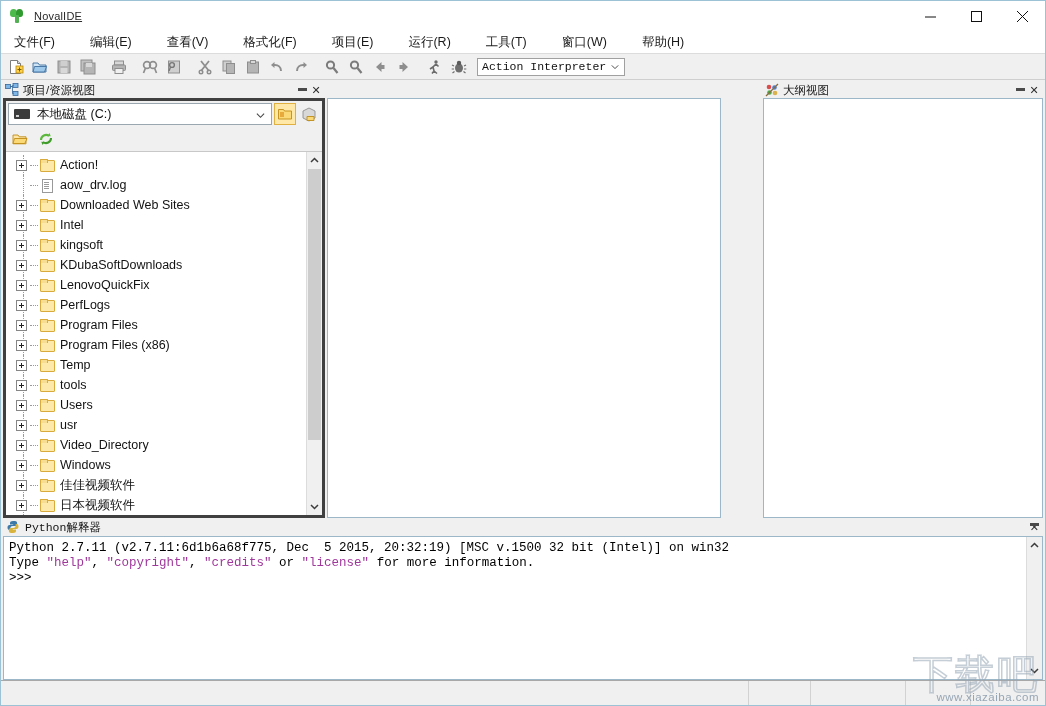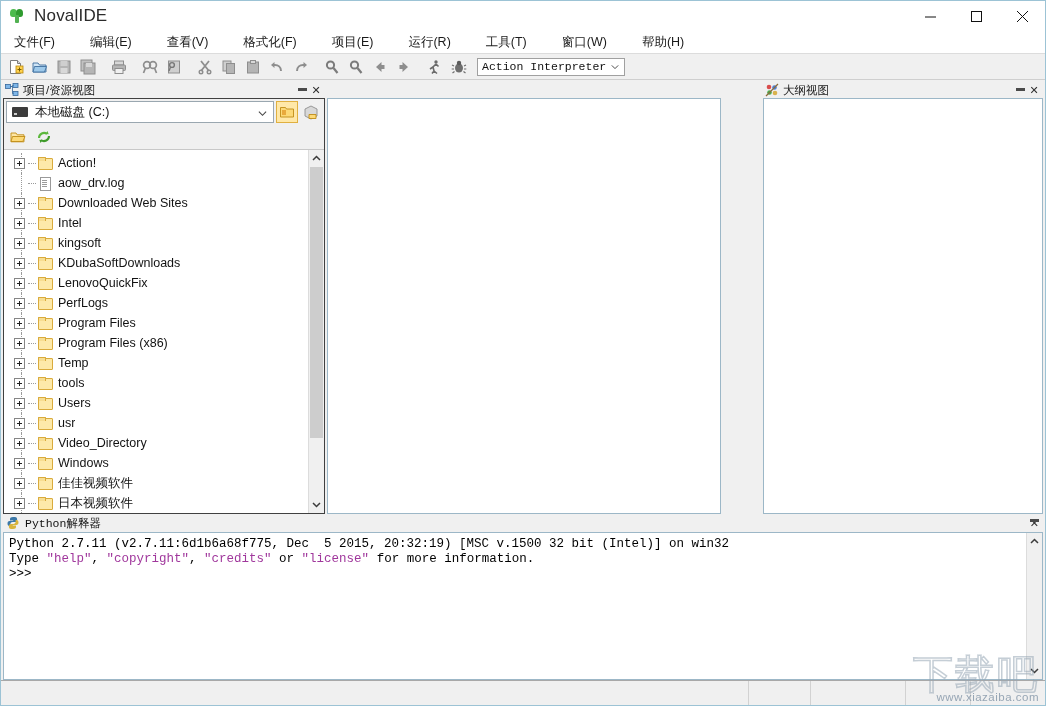--- a/index.html
+++ b/index.html
@@ -32,21 +32,21 @@
     position: absolute; width: 7px; height: 8px; border-radius: 50% 50% 40% 40%;
     background: #3fae3f; top: 1px;
   }
   .title-icon .leaf-l { left: 0px; background: #4cbb4c; }
   .title-icon .leaf-r { left: 6px; background: #2f9b2f; }
   .title-icon .stem {
     position: absolute; left: 5px; top: 7px; width: 4px; height: 8px;
     background: #52b152; border-radius: 1px;
   }
   .title-text {
-    font-size: 17px; color: #2b2b2b; letter-spacing: .2px;
+    font-size: 11px; color: #2b2b2b; letter-spacing: .2px; text-decoration: underline;
   }
   .win-buttons { margin-left: auto; display: flex; height: 31px; }
   .win-btn {
     width: 46px; height: 31px; display: flex; align-items: center; justify-content: center;
     color: #111; font-size: 13px; line-height: 1;
   }
   .win-btn svg { display: block; }
 
   
   .menubar {
@@ -120,21 +120,21 @@
   }
   .ph-close {
     width: 10px; height: 10px; color: #303030; font-size: 11px;
     line-height: 10px; text-align: center; font-family: "Liberation Sans", sans-serif;
   }
 
   
   .proj-panel { width: 322px; flex: 0 0 322px; }
   .proj-inner {
     flex: 1 1 auto; display: flex; flex-direction: column;
-    border: 1px solid #404040; background: #ffffff;
+    border: 3px solid #404040; background: #ffffff;
   }
   .drive-row {
     height: 26px; flex: 0 0 26px; display: flex; align-items: center;
     background: #f0f0f0; padding: 2px;
   }
   .drive-combo {
     flex: 1 1 auto; height: 22px; background: #ffffff;
     border: 1px solid #9aa7b0; display: flex; align-items: center;
     position: relative; padding-left: 5px;
   }

